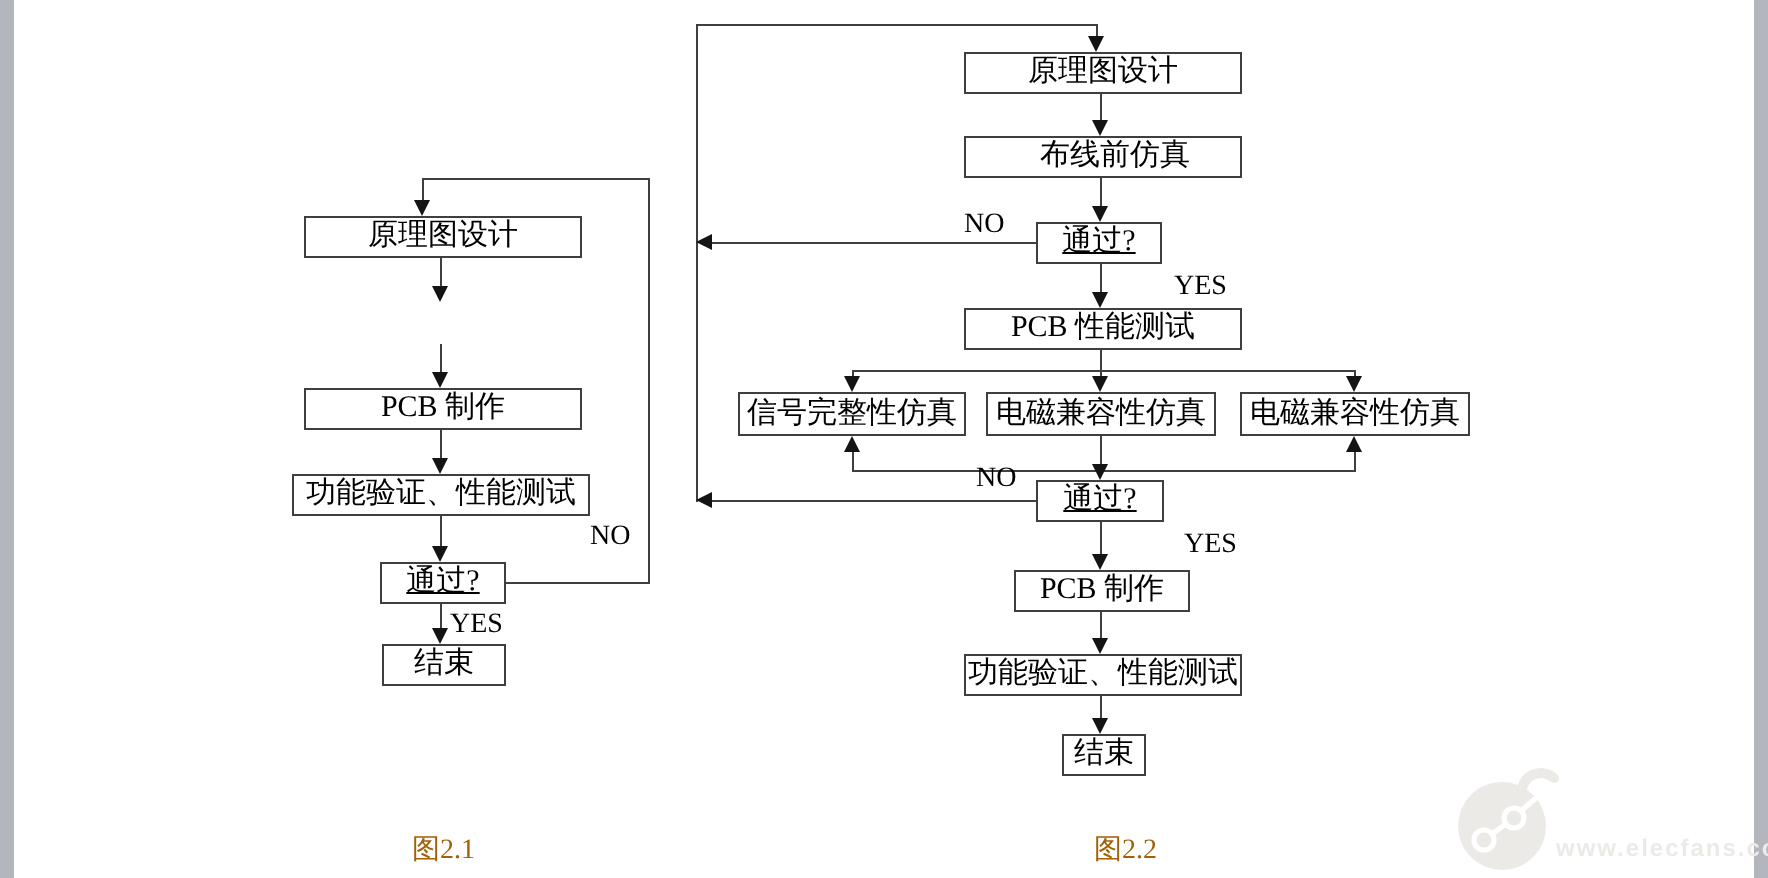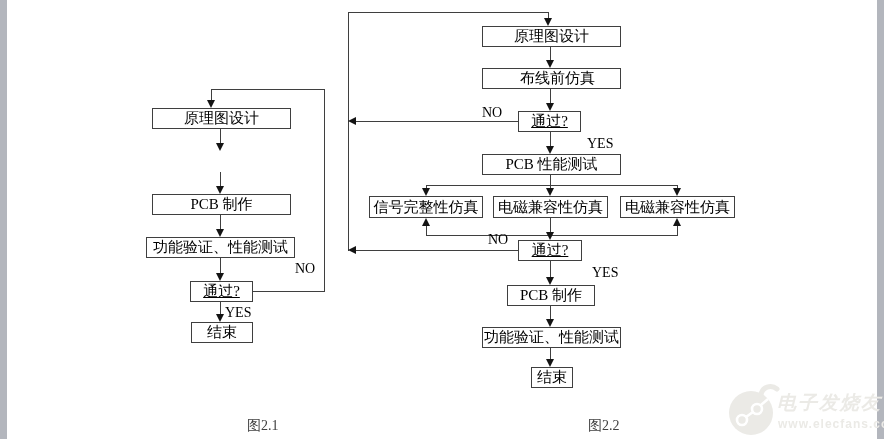--- a/index.html
+++ b/index.html
@@ -18,21 +18,21 @@
   .hline{position:absolute;height:1px;background:#3f3f3f;}
   .vline{position:absolute;width:1px;background:#3f3f3f;}
   .arr{position:absolute;width:0;height:0;}
   .arr.down{border-left:4px solid transparent;border-right:4px solid transparent;border-top:8px solid #141414;}
   .arr.up{border-left:4px solid transparent;border-right:4px solid transparent;border-bottom:8px solid #141414;}
   .arr.left{border-top:4px solid transparent;border-bottom:4px solid transparent;border-right:8px solid #141414;}
   .lbl{
     position:absolute;font-family:"Liberation Serif",serif;font-size:14px;color:#000000;line-height:1;
   }
   .caption{
-    position:absolute;font-family:"Liberation Serif",serif;font-size:14px;color:#404040;line-height:1;margin-left:41px;
+    position:absolute;font-family:"Liberation Serif",serif;font-size:14px;color:#a16207;line-height:1;
   }
   .watermark{position:absolute;left:722px;top:378px;width:162px;height:61px;}
   .wm-brand{
     position:absolute;left:55px;top:12px;font-size:19px;font-weight:bold;font-style:italic;
     color:#ebeae6;letter-spacing:2px;white-space:nowrap;font-family:"Liberation Sans",sans-serif;
   }
   .wm-url{
     position:absolute;left:56px;top:39px;font-size:12px;font-weight:bold;
     color:#ebeae6;letter-spacing:1px;white-space:nowrap;font-family:"Liberation Sans",sans-serif;
   }
@@ -147,17 +147,16 @@
 
   <div class="watermark">
     <svg class="wm-logo" width="58" height="56" viewBox="0 0 58 56">
       <circle cx="23" cy="31" r="22" fill="#ebeae6"></circle>
       <path d="M 33 13 C 34 5, 43 2, 49 7" fill="none" stroke="#ebeae6" stroke-width="5" stroke-linecap="round"></path>
       <circle cx="14" cy="38" r="5" fill="#ebeae6" stroke="#ffffff" stroke-width="2.6"></circle>
       <circle cx="29" cy="27" r="5" fill="#ebeae6" stroke="#ffffff" stroke-width="2.6"></circle>
       <line x1="18" y1="35" x2="25" y2="30" stroke="#ffffff" stroke-width="2.6"></line>
       <line x1="33" y1="23" x2="40" y2="17" stroke="#ffffff" stroke-width="2.6"></line>
     </svg>
-    <div class="wm-brand">电子发烧友</div>
     <div class="wm-url">www.elecfans.com</div>
   </div>
 
 </div>
 
 </body></html>

